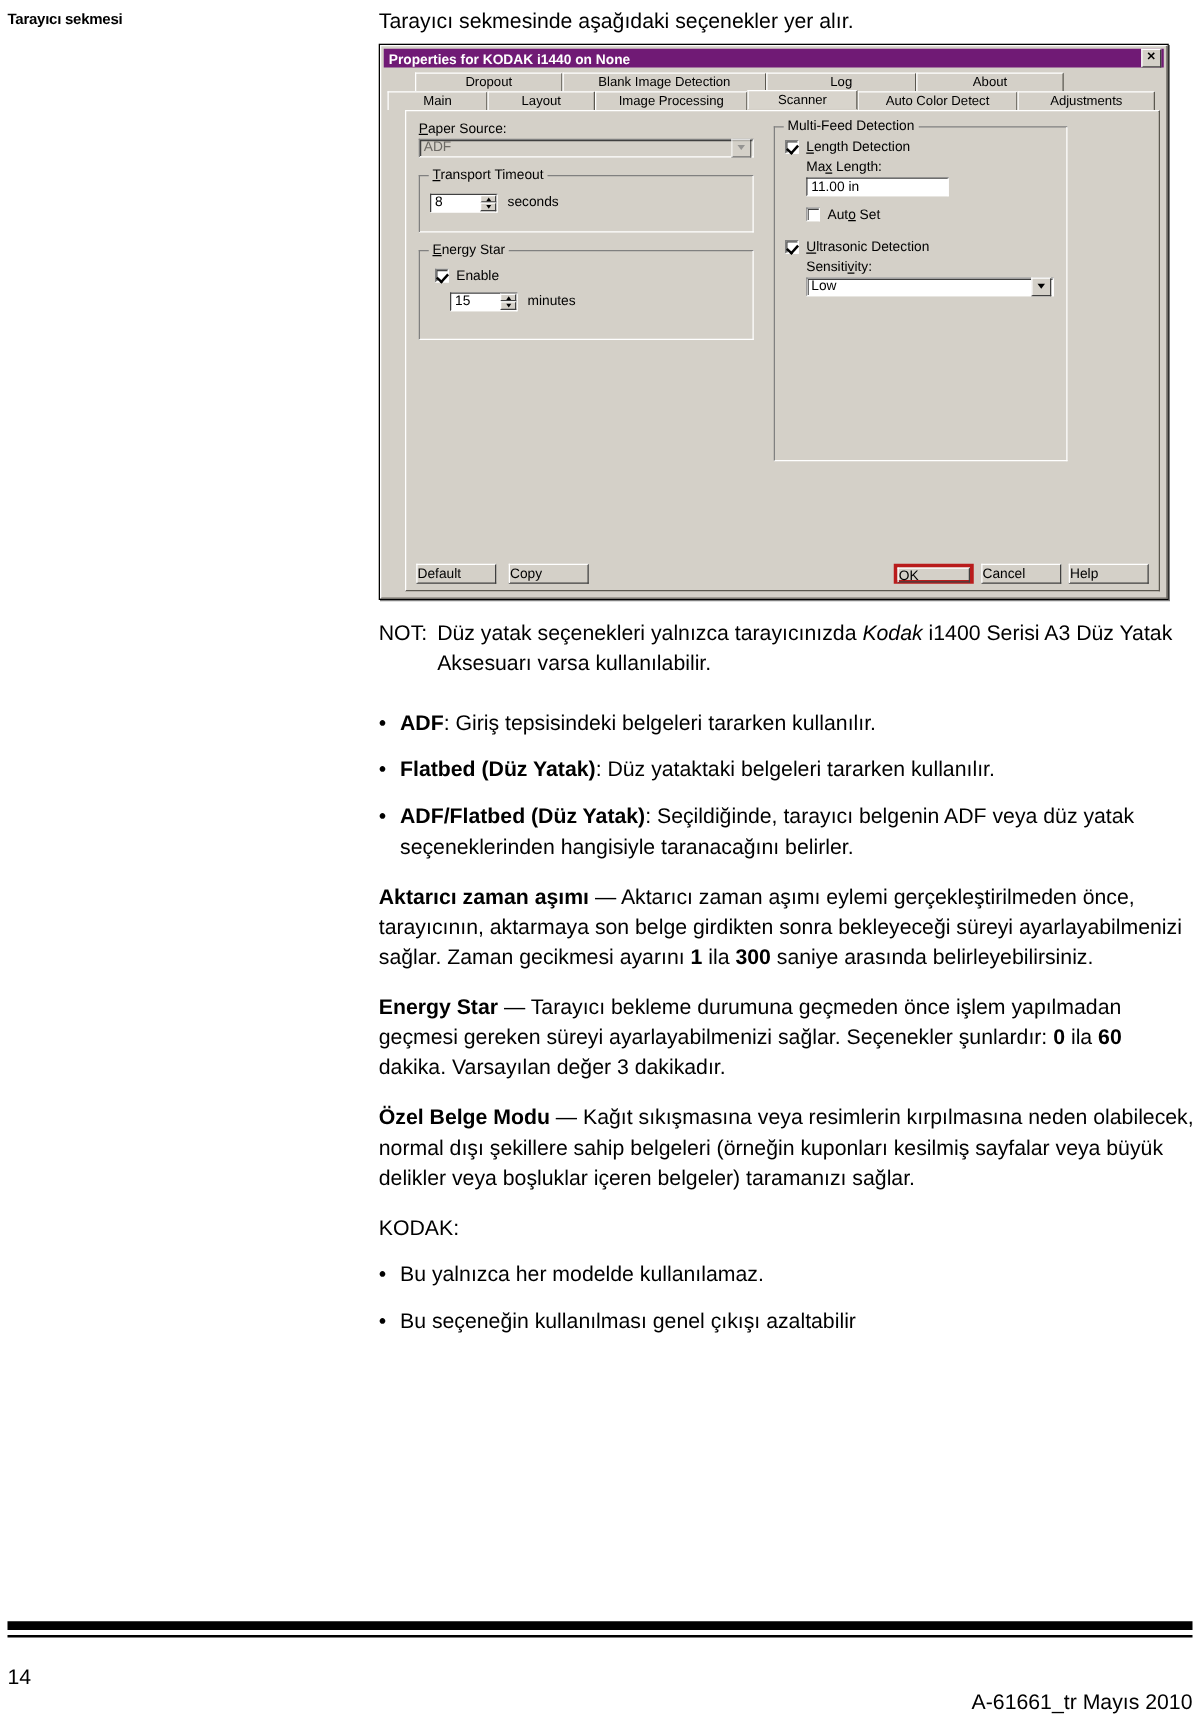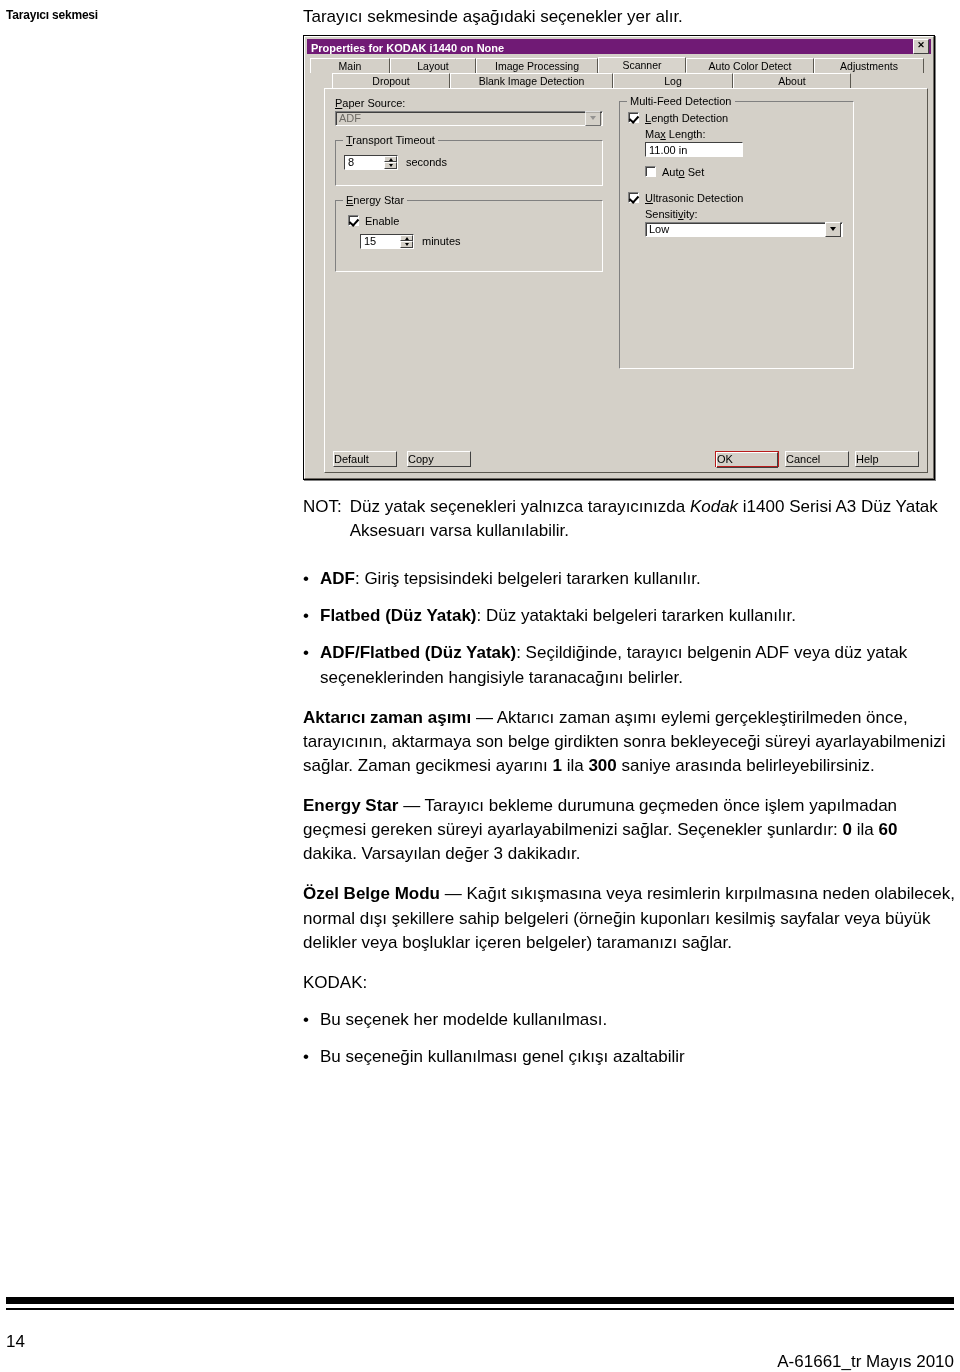--- a/index.html
+++ b/index.html
@@ -196,21 +196,21 @@
     display:flex;align-items:center;padding:0 8px;
     box-sizing:border-box;
   }
   .btn{
     height:16px;min-width:64px;background:#d4d0c8;
     border-top:1px solid #ffffff;border-left:1px solid #ffffff;
     border-right:1px solid #404040;border-bottom:1px solid #404040;
     font-size:11px;line-height:14px;text-align:left;color:#000;
     box-sizing:border-box;
   }
-  .btn.def{border:1px solid #b91c1c;}
+  .btn.def{border:3px solid #b91c1c;}
   .btn.def .inner{
     display:block;height:100%;
     border-top:1px solid #fff;border-left:1px solid #fff;
     border-right:1px solid #404040;border-bottom:1px solid #404040;
     line-height:12px;
   }
   .sp{flex:1;}
 
   
   .body-txt{font-size:17px;line-height:1.42;}
@@ -245,33 +245,33 @@
 
     <div class="dialog">
       <div class="dlg-outer">
 
         <div class="titlebar">
           <span class="t-text">Properties for KODAK i1440 on None</span>
           <span class="close-btn">✕</span>
         </div>
 
         <div class="tabstrip">
+          <div class="tabrow row1">
+            <div class="tab" style="width:118px">Dropout</div>
+            <div class="tab" style="width:163px">Blank Image Detection</div>
+            <div class="tab" style="width:120px">Log</div>
+            <div class="tab" style="width:118px">About</div>
+          </div>
           <div class="tabrow row2">
             <div class="tab" style="width:80px">Main</div>
             <div class="tab" style="width:86px">Layout</div>
             <div class="tab" style="width:122px">Image Processing</div>
             <div class="tab sel" style="width:88px">Scanner</div>
             <div class="tab" style="width:128px">Auto Color Detect</div>
             <div class="tab" style="width:110px">Adjustments</div>
-          </div>
-          <div class="tabrow row1">
-            <div class="tab" style="width:118px">Dropout</div>
-            <div class="tab" style="width:163px">Blank Image Detection</div>
-            <div class="tab" style="width:120px">Log</div>
-            <div class="tab" style="width:118px">About</div>
           </div>
         </div>
 
         <div class="panel">
           <div class="cols">
 
             <div class="colL">
               <div class="lbl">
                 <span class="u">P</span>aper Source:
               </div>
@@ -327,21 +327,21 @@
               <div class="group" style="margin-top:4px;height:268px;padding:10px 8px 8px 8px">
                 <span class="gtitle">Multi-Feed Detection</span>
 
                 <div class="cb-row">
                   <span class="cbx on"></span>
                   <span class="ctext"><span class="u">L</span>ength Detection</span>
                 </div>
 
                 <div style="margin-left:17px;margin-top:4px">
                   <div class="lbl">Ma<span class="u">x</span> Length:</div>
-                  <div class="txtbox" style="width:98px">11.00 in</div>
+                  <div class="txtbox" style="width:114px">11.00 in</div>
                 </div>
 
                 <div class="cb-row" style="margin-left:17px;margin-top:9px">
                   <span class="cbx"></span>
                   <span class="ctext">Aut<span class="u">o</span> Set</span>
                 </div>
 
                 <div class="cb-row" style="margin-top:14px">
                   <span class="cbx on"></span>
                   <span class="ctext"><span class="u">U</span>ltrasonic Detection</span>
@@ -407,21 +407,21 @@
       </p>
 
       <p class="para">
         <span class="b">Özel Belge Modu</span><span> — Kağıt sıkışmasına veya resimlerin kırpılmasına neden olabilecek, normal dışı şekillere sahip belgeleri (örneğin kuponları kesilmiş sayfalar veya büyük delikler veya boşluklar içeren belgeler) taramanızı sağlar.</span>
       </p>
 
       <p class="para">KODAK:</p>
 
       <div class="bullet">
         <span class="bdot">•</span>
-        <span class="btxt">Bu seçenek her modelde kullanılması.</span>
+        <span class="btxt">Bu yalnızca her modelde kullanılamaz.</span>
       </div>
       <div class="bullet">
         <span class="bdot">•</span>
         <span class="btxt">Bu seçeneğin kullanılması genel çıkışı azaltabilir</span>
       </div>
 
     </div>
   </div>
 
   <div class="rule1"></div>

